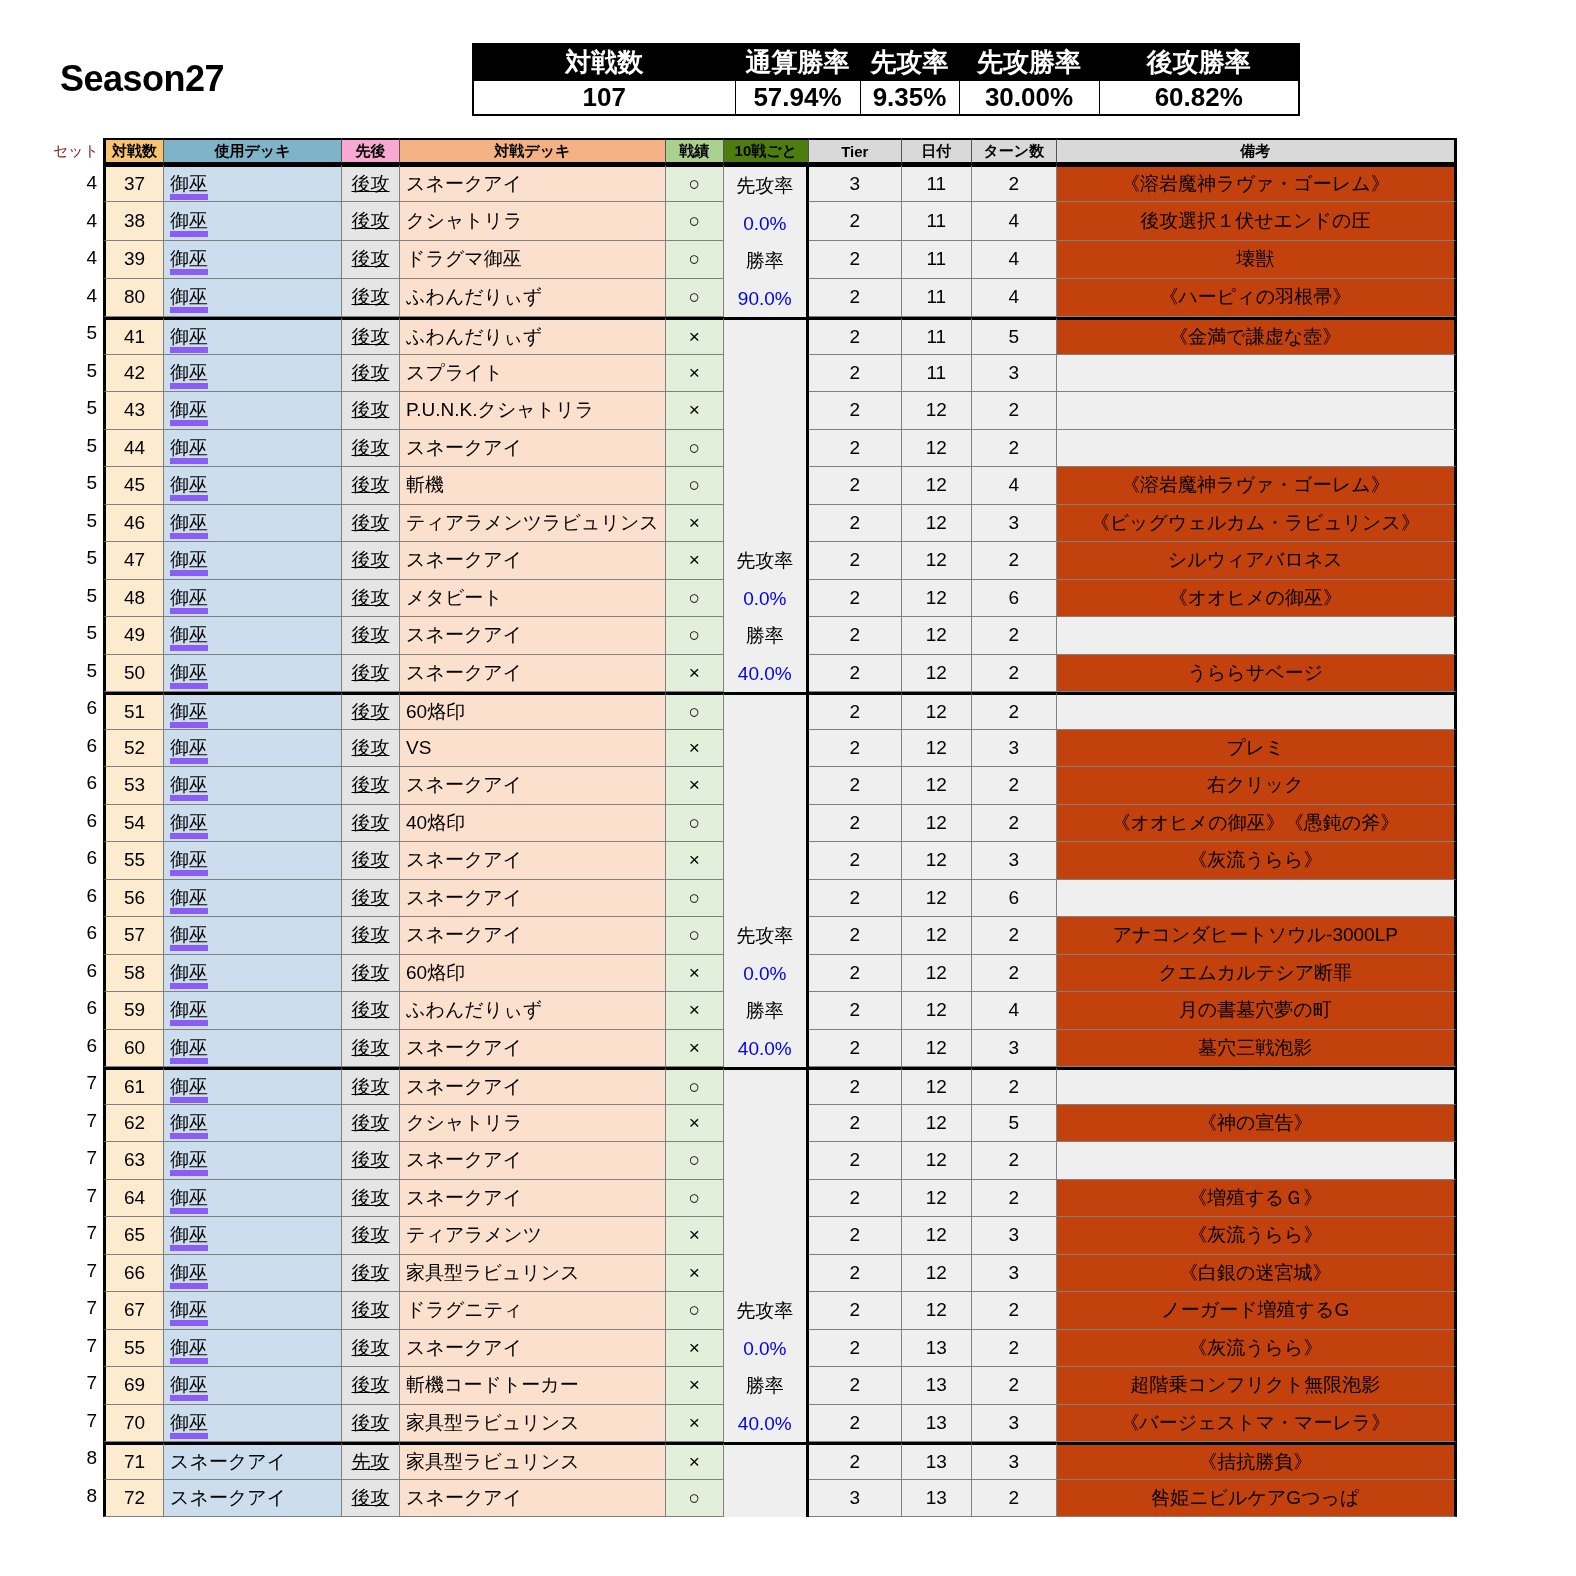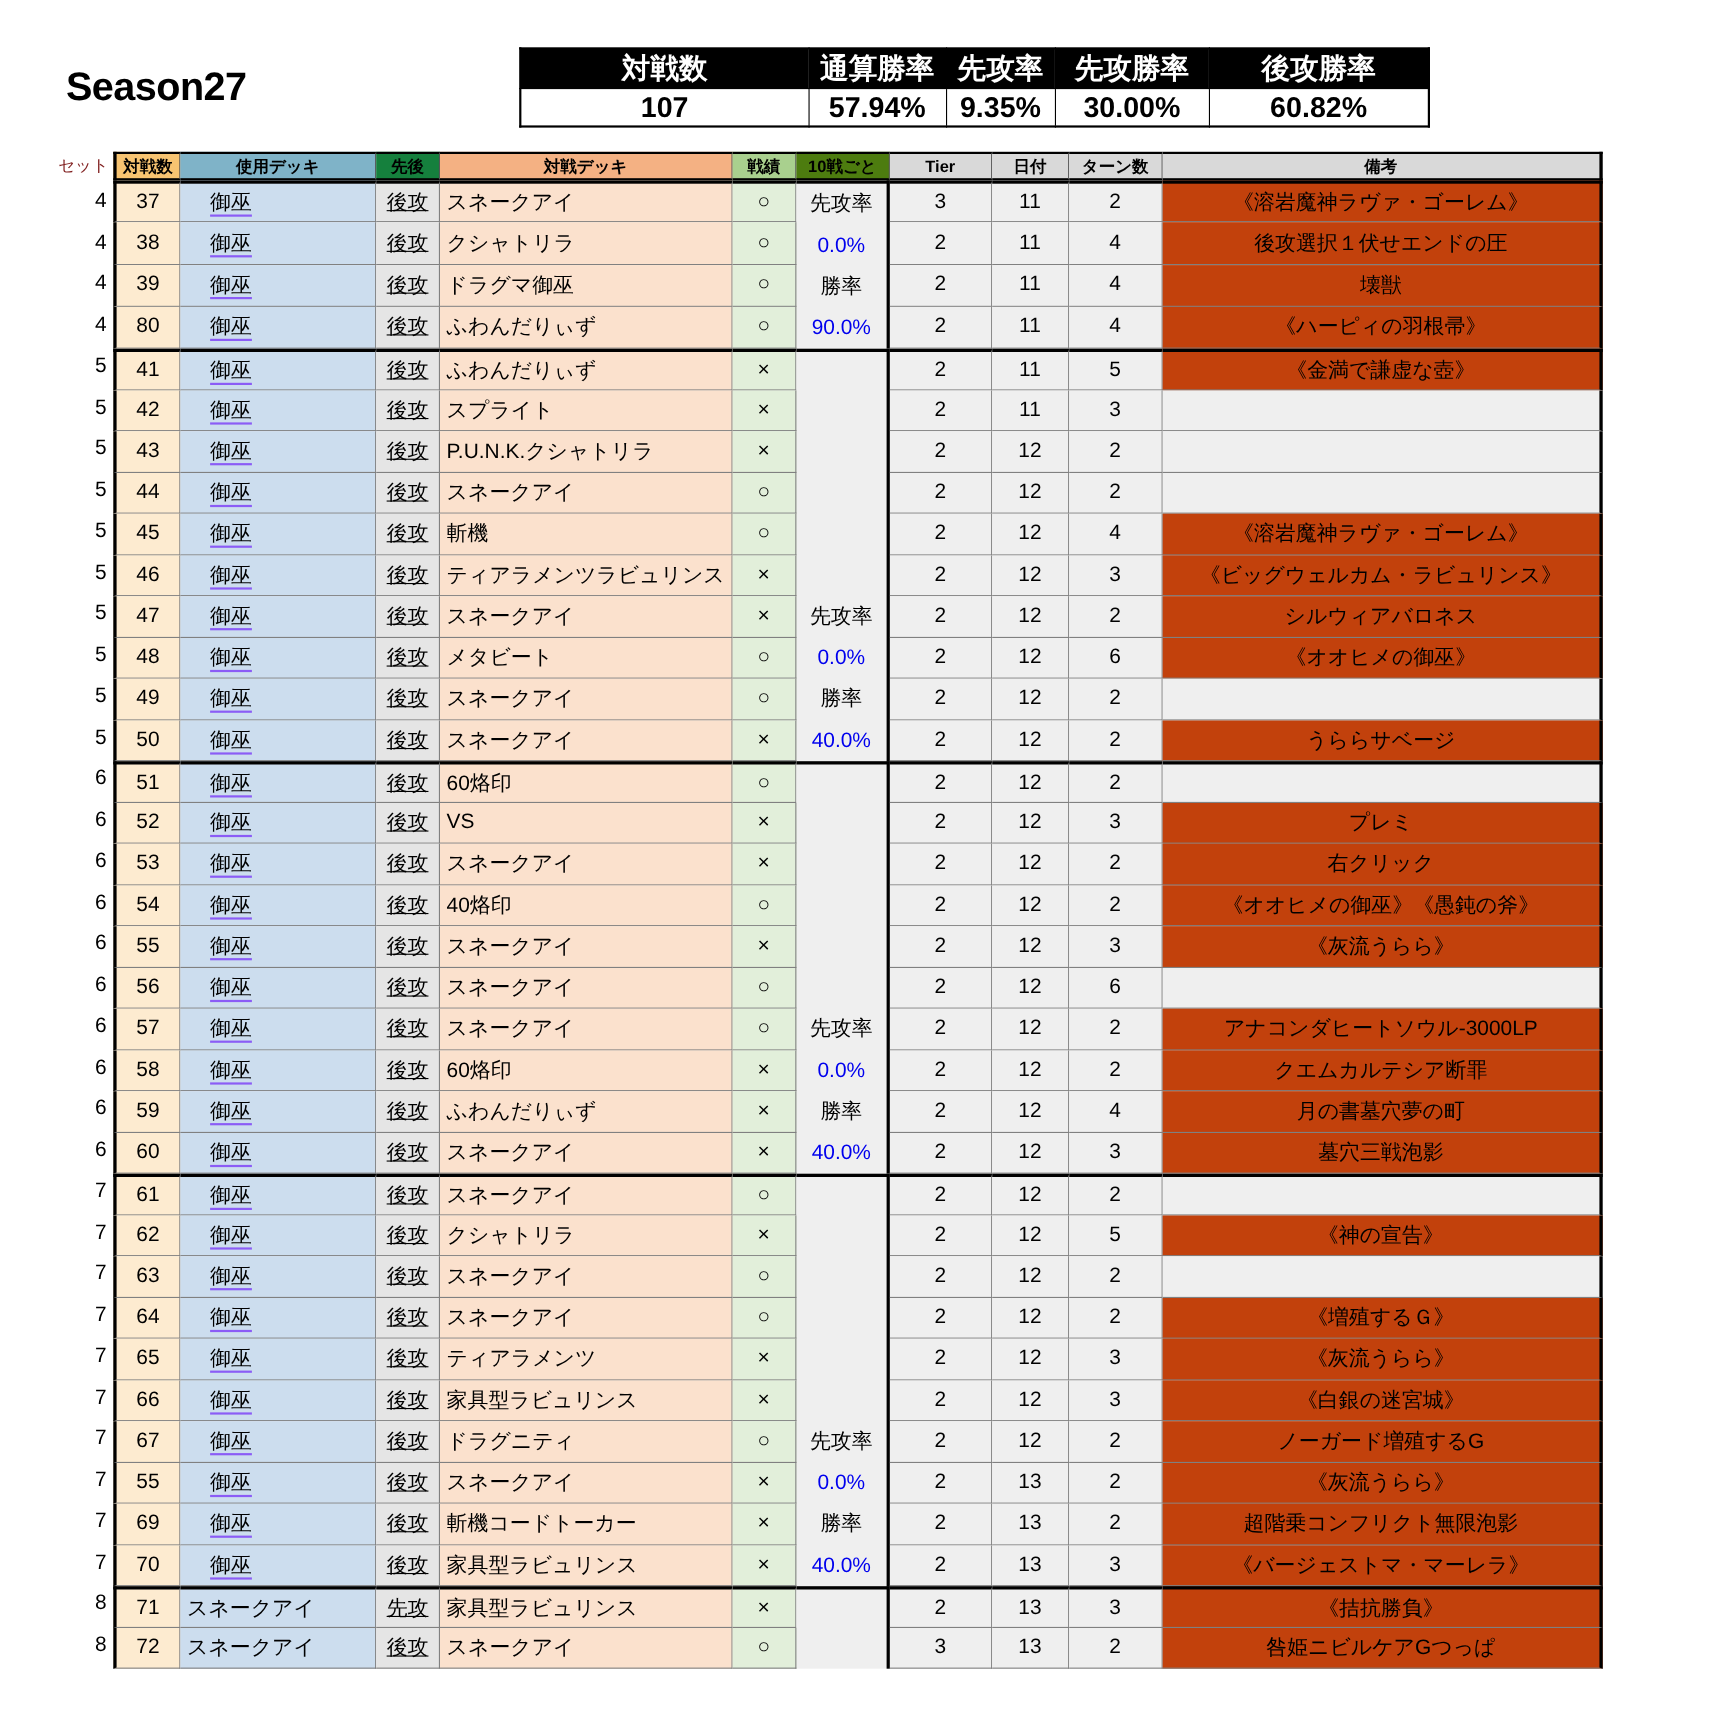--- a/index.html
+++ b/index.html
@@ -95,21 +95,21 @@
     border-right: 1px solid #555;
     border-bottom: 2px solid #000;
     border-top: 2px solid #000;
   }
   #grid th:first-child, #grid td:first-child { border-left: 3px solid #000; }
   #grid th:last-child, #grid td:last-child  { border-right: 3px solid #000; }
 
   
   .h-count  { background: #f8c471; }
   .h-mydeck { background: #7fb3c8; }
-  .h-order  { background: #15803d; }
+  .h-order  { background: #f9a8d4; }
   .h-oppdeck{ background: #f4b183; }
   .h-result { background: #a9d08e; }
   .h-per10  { background: #4d7c0f; }
   .h-grey   { background: #d9d9d9; }
 
   
   .c-count  { background: #fdebd0; text-align: center; }
   .c-mydeck { background: #ccddee; text-align: left; }
   .c-order  { background: #e5e5e5; text-align: center; color: #1f77c4; text-decoration: underline; }
   .c-opp    { background: #fbe1cd; text-align: left; }
@@ -125,21 +125,21 @@
   .per10-box { display:flex; flex-direction:column; justify-content:flex-end;
                align-items:center; height:100%; }
   .per10-box > div { height: 37.5px; line-height: 37.5px; }
 
   
   tr.set-start > td { border-top: 3px solid #000; }
   tr.set-start > td.c-per10 { border-top: 3px solid #000; }
   tr.last-row > td { border-bottom: 3px solid #000; }
 
   
-  .sp { border-bottom: 2px solid #8b5cf6; padding-bottom: 0px; margin-left: 21px; }
+  .sp { border-bottom: 6px solid #8b5cf6; padding-bottom: 0px; }
 
   
   col.w-count  { width: 58px; }
   col.w-mydeck { width: 178px; }
   col.w-order  { width: 58px; }
   col.w-opp    { width: 232px; }
   col.w-result { width: 58px; }
   col.w-per10  { width: 85px; }
   col.w-tier   { width: 93px; }
   col.w-date   { width: 70px; }

